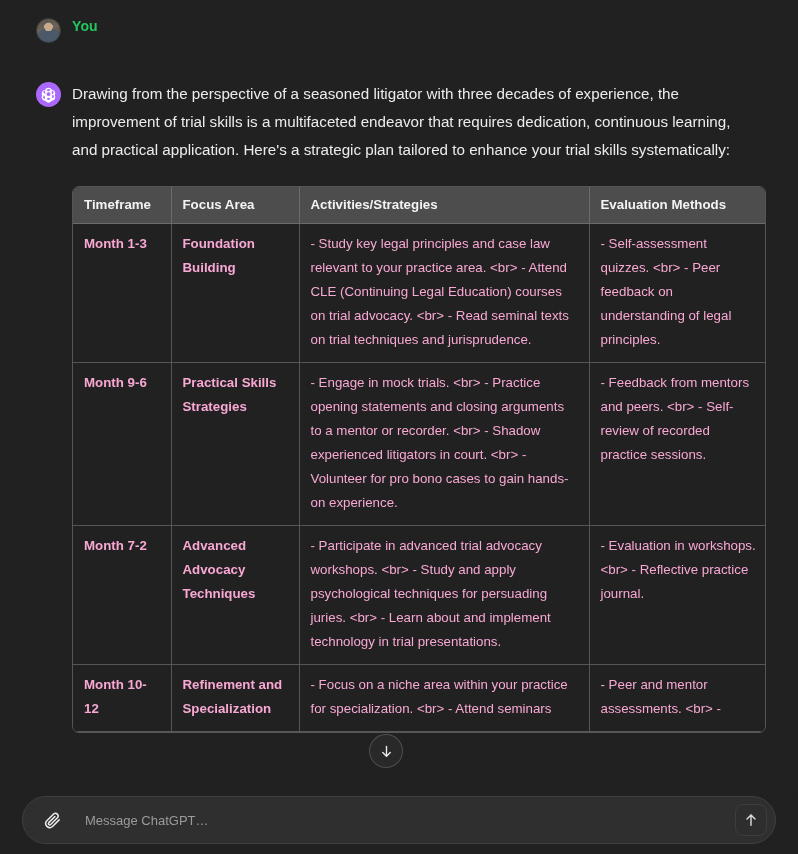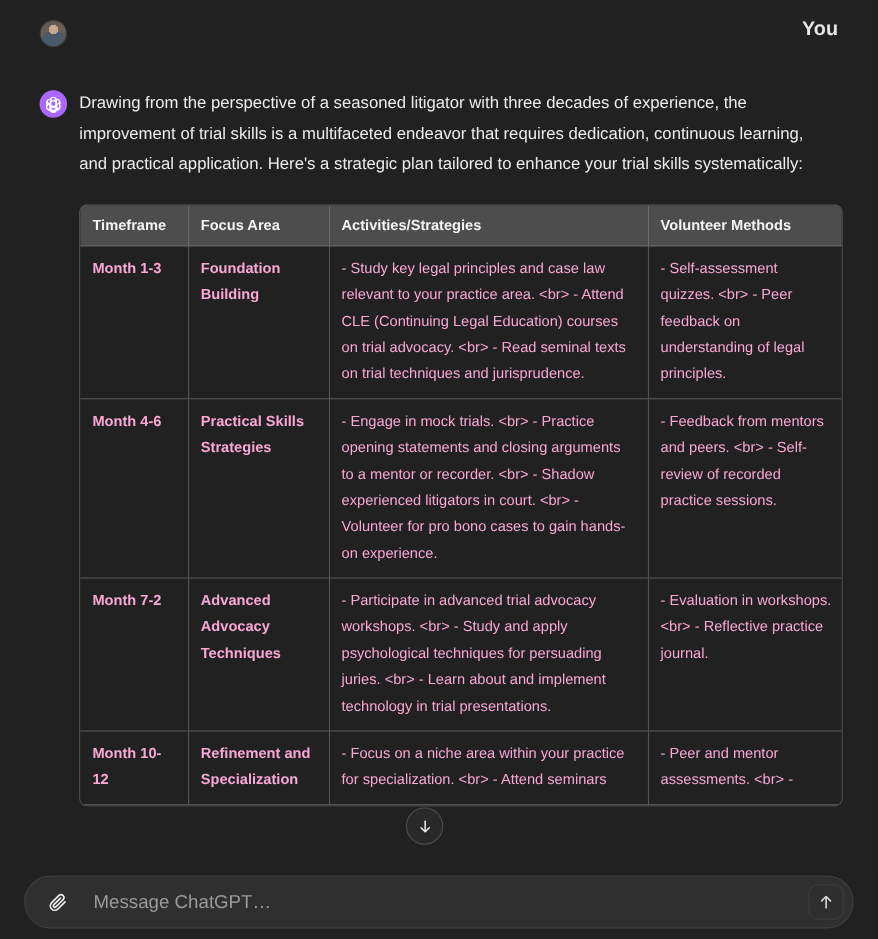--- a/index.html
+++ b/index.html
@@ -58,27 +58,26 @@
   }
   .avatar-assistant {
     background: #ab68ff;
     display: flex;
     align-items: center;
     justify-content: center;
   }
   .avatar-assistant svg { width: 17px; height: 17px; display: block; }
 
   .author {
-    font-size: 18px;
+    font-size: 14px;
     font-weight: 700;
-    color: #e5e5e5;
+    color: #22c55e;
     line-height: 20px;
     margin: 0 0 6px 0;
     letter-spacing: .1px;
-    text-align: right;
   }
 
   .msg-text {
     font-size: 15.2px;
     line-height: 28px;
     color: #ececec;
     margin: 0;
   }
   .msg-text.user-text { max-width: 690px; }
   .msg-text.assistant-text { max-width: 670px; }
@@ -182,21 +181,21 @@
   }
   #attach-btn svg { width: 19px; height: 19px; display: block; }
 
   #msg-input {
     flex: 1 1 auto;
     background: transparent;
     border: none;
     outline: none;
     color: #ececec;
     font-family: "Liberation Sans", sans-serif;
-    font-size: 17px;
+    font-size: 13px;
     line-height: 22px;
     padding: 0 10px 0 18px;
     height: 30px;
   }
   #msg-input::placeholder { color: #9b9b9b; opacity: 1; }
 
   #send-btn {
     flex: 0 0 auto;
     width: 32px; height: 32px;
     border-radius: 8px;
@@ -233,32 +232,32 @@
             <col class="col-tf">
               <col class="col-fa">
               <col class="col-act">
               <col class="col-ev">
           </colgroup>
           <thead>
             <tr>
               <th>Timeframe</th>
               <th>Focus Area</th>
               <th>Activities/Strategies</th>
-              <th>Volunteer Methods</th>
+              <th>Evaluation Methods</th>
             </tr>
           </thead>
           <tbody>
             <tr>
               <td class="tf">Month 1-3</td>
               <td class="fa">Foundation Building</td>
               <td>- Study key legal principles and case law relevant to your practice area. &lt;br&gt; - Attend CLE (Continuing Legal Education) courses on trial advocacy. &lt;br&gt; - Read seminal texts on trial techniques and jurisprudence.</td>
               <td>- Self-assessment quizzes. &lt;br&gt; - Peer feedback on understanding of legal principles.</td>
             </tr>
             <tr>
-              <td class="tf">Month 4-6</td>
+              <td class="tf">Month 9-6</td>
               <td class="fa">Practical Skills Strategies</td>
               <td>- Engage in mock trials. &lt;br&gt; - Practice opening statements and closing arguments to a mentor or recorder. &lt;br&gt; - Shadow experienced litigators in court. &lt;br&gt; - Volunteer for pro bono cases to gain hands-on experience.</td>
               <td>- Feedback from mentors and peers. &lt;br&gt; - Self-review of recorded practice sessions.</td>
             </tr>
             <tr>
               <td class="tf">Month 7-2</td>
               <td class="fa">Advanced Advocacy Techniques</td>
               <td>- Participate in advanced trial advocacy workshops. &lt;br&gt; - Study and apply psychological techniques for persuading juries. &lt;br&gt; - Learn about and implement technology in trial presentations.</td>
               <td>- Evaluation in workshops. &lt;br&gt; - Reflective practice journal.</td>
             </tr>

